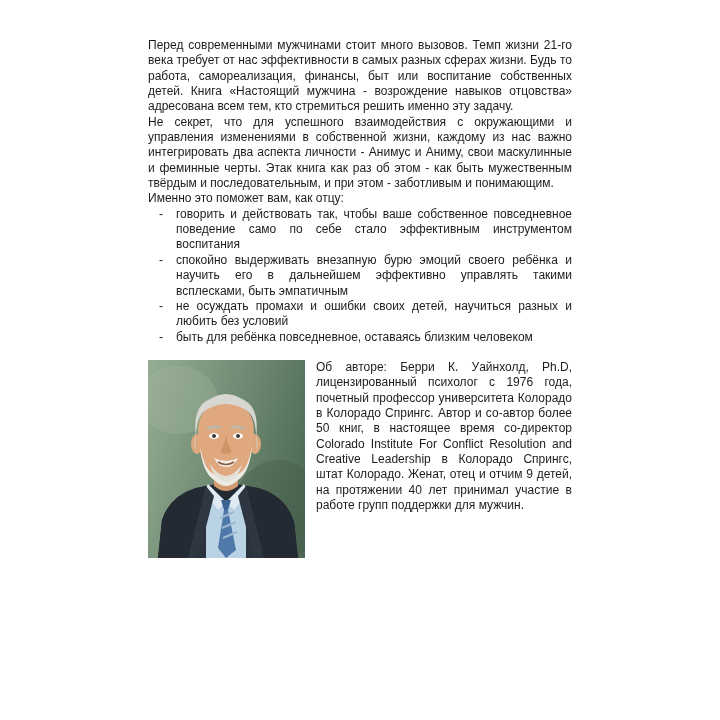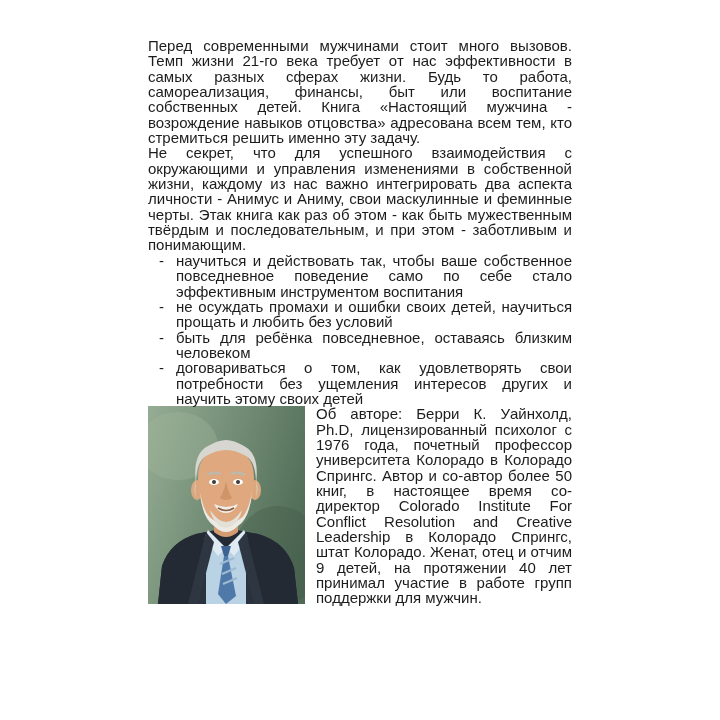--- a/index.html
+++ b/index.html
@@ -14,21 +14,21 @@
     background: #ffffff;
     overflow: hidden;
     font-family: "Liberation Sans", "DejaVu Sans", sans-serif;
     color: #1c1c1c;
   }
   .content {
     position: absolute;
     left: 148px;
     top: 38px;
     width: 424px;
-    font-size: 15px;
+    font-size: 12px;
     line-height: 15.35px;
     text-align: justify;
   }
   .content p {
     margin: 0;
     padding: 0;
   }
   ul.benefits {
     list-style: none;
     margin: 0;
@@ -38,21 +38,21 @@
     padding-left: 28px;
     text-indent: -17px;
     text-align: justify;
   }
   ul.benefits li .marker {
     display: inline-block;
     width: 17px;
     text-indent: 0;
   }
   .author-section {
-    margin-top: 0;
+    margin-top: 15px;
     overflow: hidden;
   }
   .photo-frame {
     float: left;
     width: 157px;
     height: 198px;
     margin-right: 11px;
     background: #6d8a72;
   }
   .photo-frame svg {
@@ -65,33 +65,34 @@
   }
 </style>
 </head>
 <body>
 
 <div class="page">
   <div class="content">
 
     <p>Перед современными мужчинами стоит много вызовов. Темп жизни 21-го века требует от нас эффективности в самых разных сферах жизни. Будь то работа, самореализация, финансы, быт или воспитание собственных детей. Книга «Настоящий мужчина - возрождение навыков отцовства» адресована всем тем, кто стремиться решить именно эту задачу.</p>
     <p>Не секрет, что для успешного взаимодействия с окружающими и управления изменениями в собственной жизни, каждому из нас важно интегрировать два аспекта личности - Анимус и Аниму, свои маскулинные и феминные черты. Этак книга как раз об этом - как быть мужественным твёрдым и последовательным, и при этом - заботливым и понимающим.</p>
+    <p>Именно это поможет вам, как отцу:</p>
 
     <ul class="benefits">
       <li>
-        <span class="marker">-</span><span>научиться и действовать так, чтобы ваше собственное повседневное поведение само по себе стало эффективным инструментом воспитания</span>
+        <span class="marker">-</span><span>говорить и действовать так, чтобы ваше собственное повседневное поведение само по себе стало эффективным инструментом воспитания</span>
       </li>
       <li>
-        <span class="marker">-</span><span>не осуждать промахи и ошибки своих детей, научиться прощать и любить без условий</span>
+        <span class="marker">-</span><span>спокойно выдерживать внезапную бурю эмоций своего ребёнка и научить его в дальнейшем эффективно управлять такими всплесками, быть эмпатичным</span>
+      </li>
+      <li>
+        <span class="marker">-</span><span>не осуждать промахи и ошибки своих детей, научиться разных и любить без условий</span>
       </li>
       <li>
         <span class="marker">-</span><span>быть для ребёнка повседневное, оставаясь близким человеком</span>
-      </li>
-      <li>
-        <span class="marker">-</span><span>договариваться о том, как удовлетворять свои потребности без ущемления интересов других и научить этому своих детей</span>
       </li>
     </ul>
 
     <div class="author-section">
       <div class="photo-frame">
         <svg viewBox="0 0 157 198" xmlns="http://www.w3.org/2000/svg">
           <defs>
             <linearGradient id="bg" x1="0" y1="0" x2="0.4" y2="1">
               <stop offset="0" stop-color="#8ba58c"></stop>
               <stop offset="0.55" stop-color="#6d8a72"></stop>

